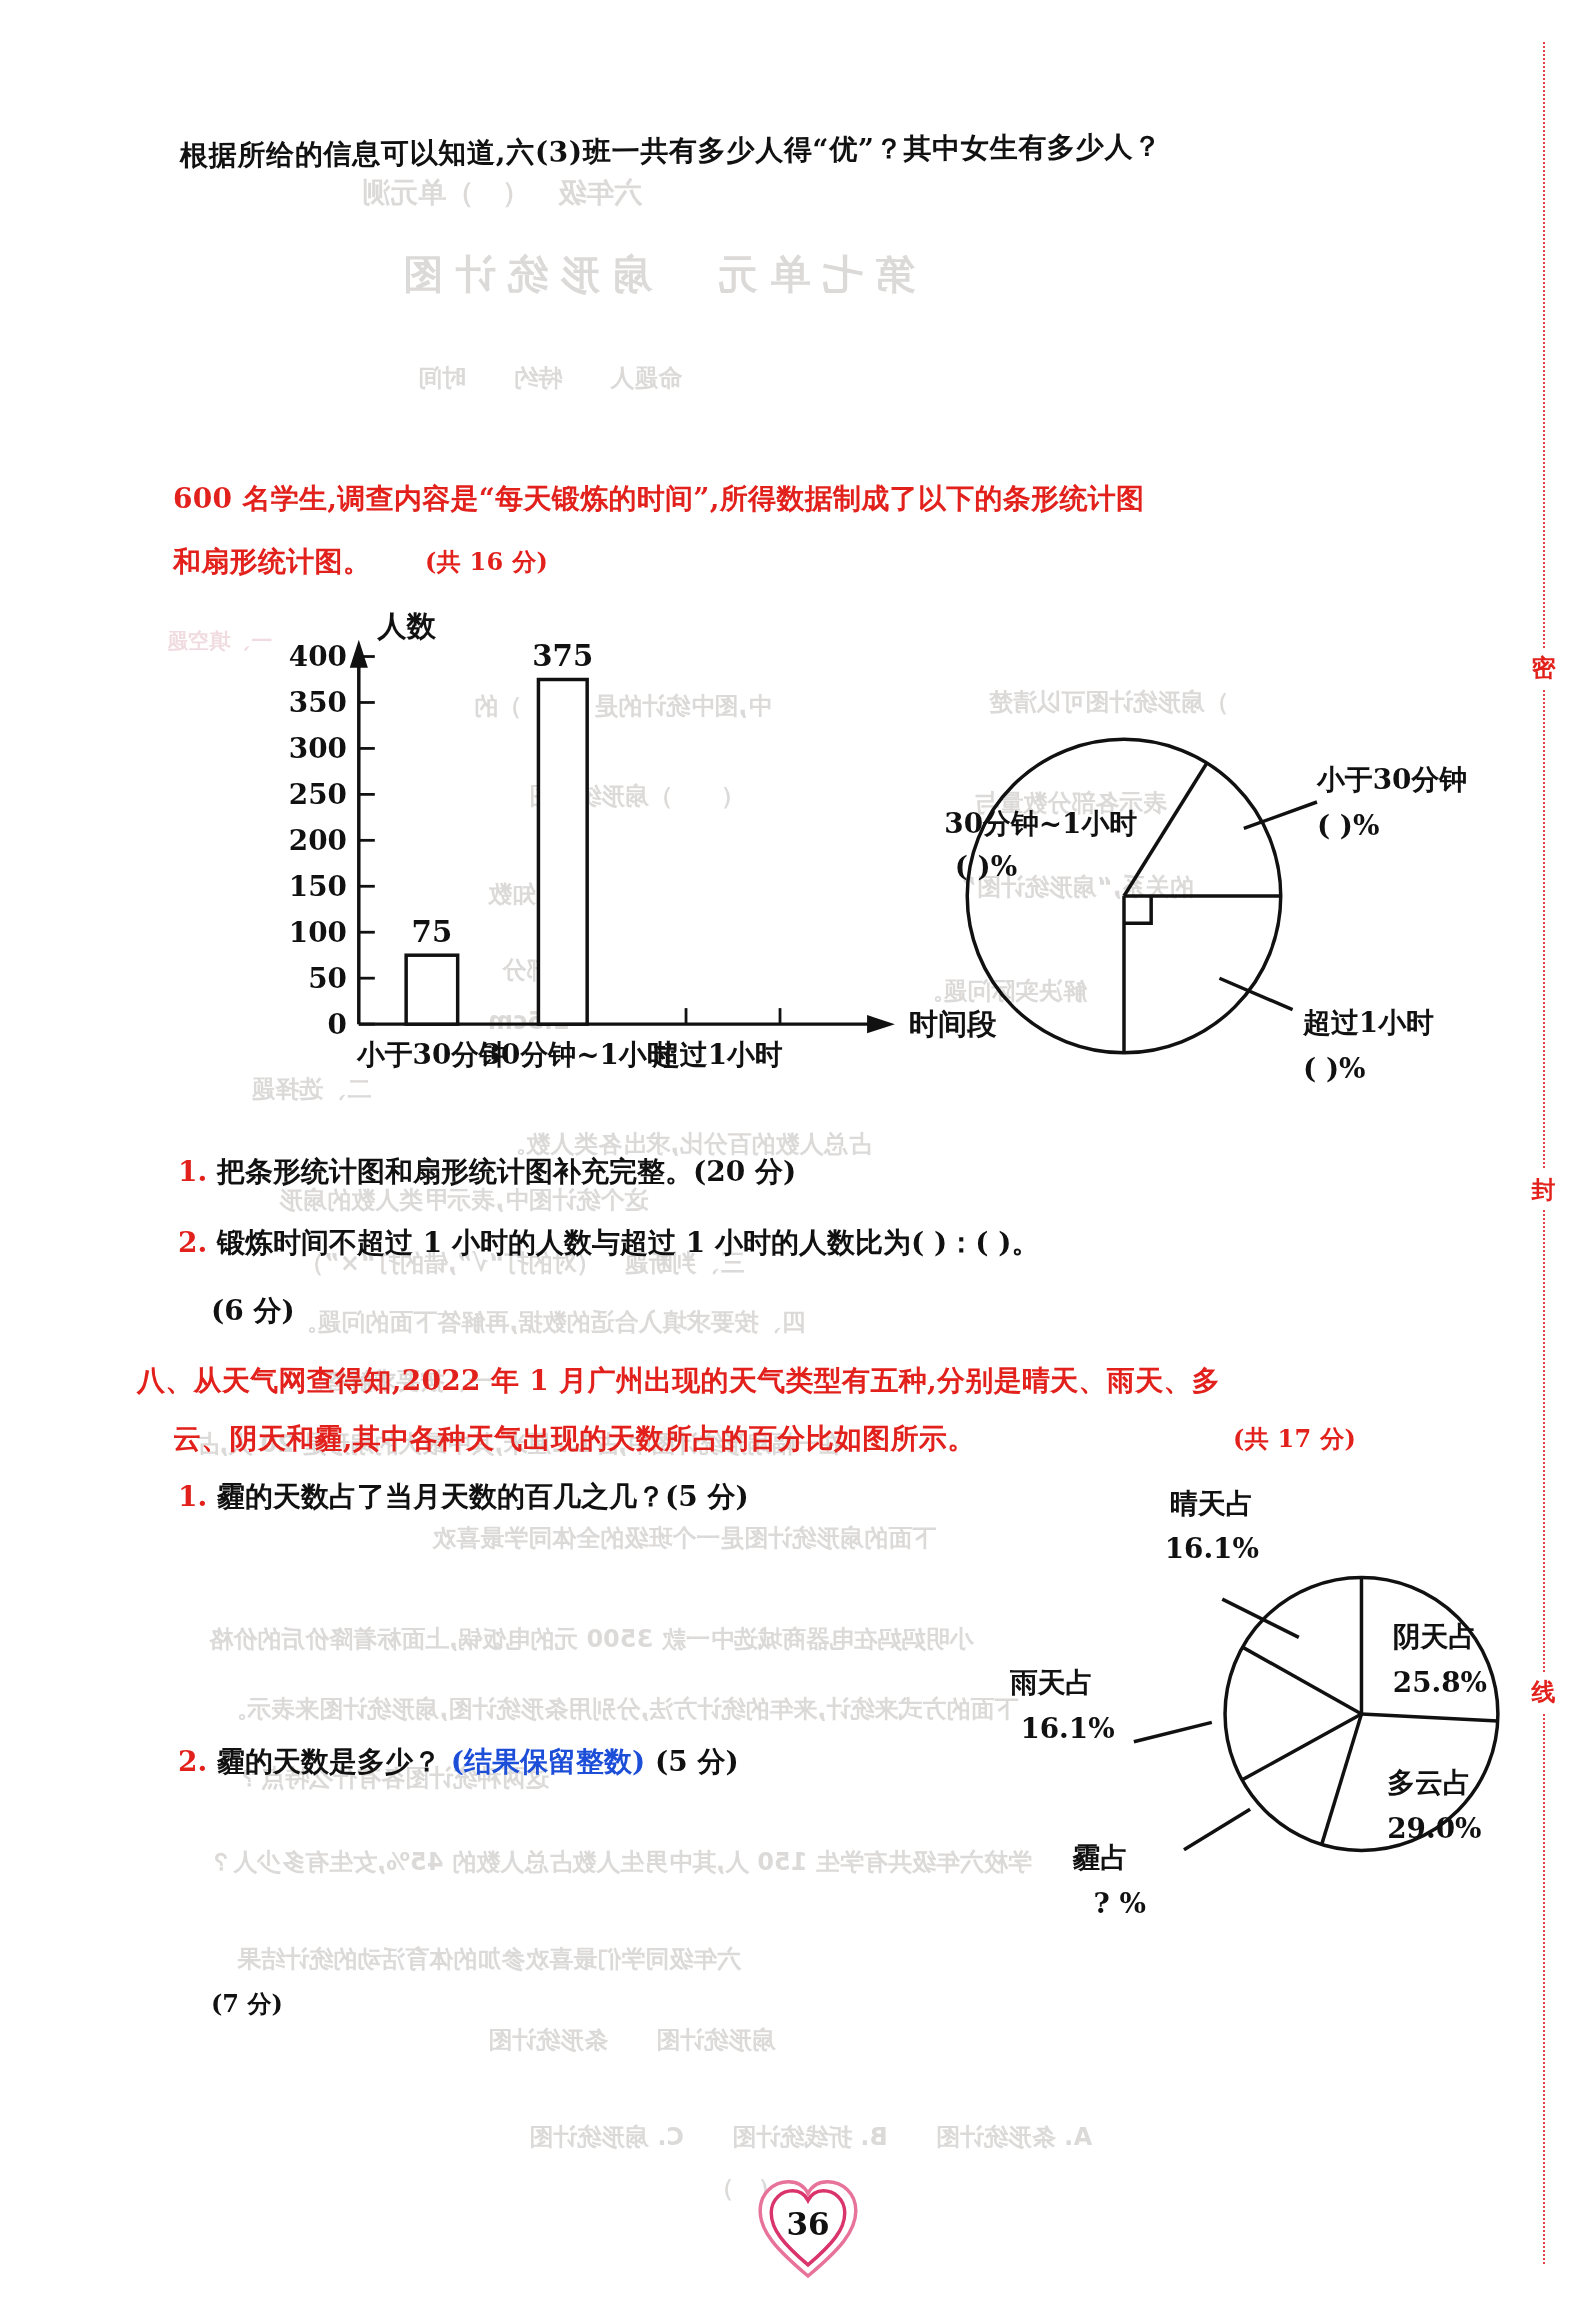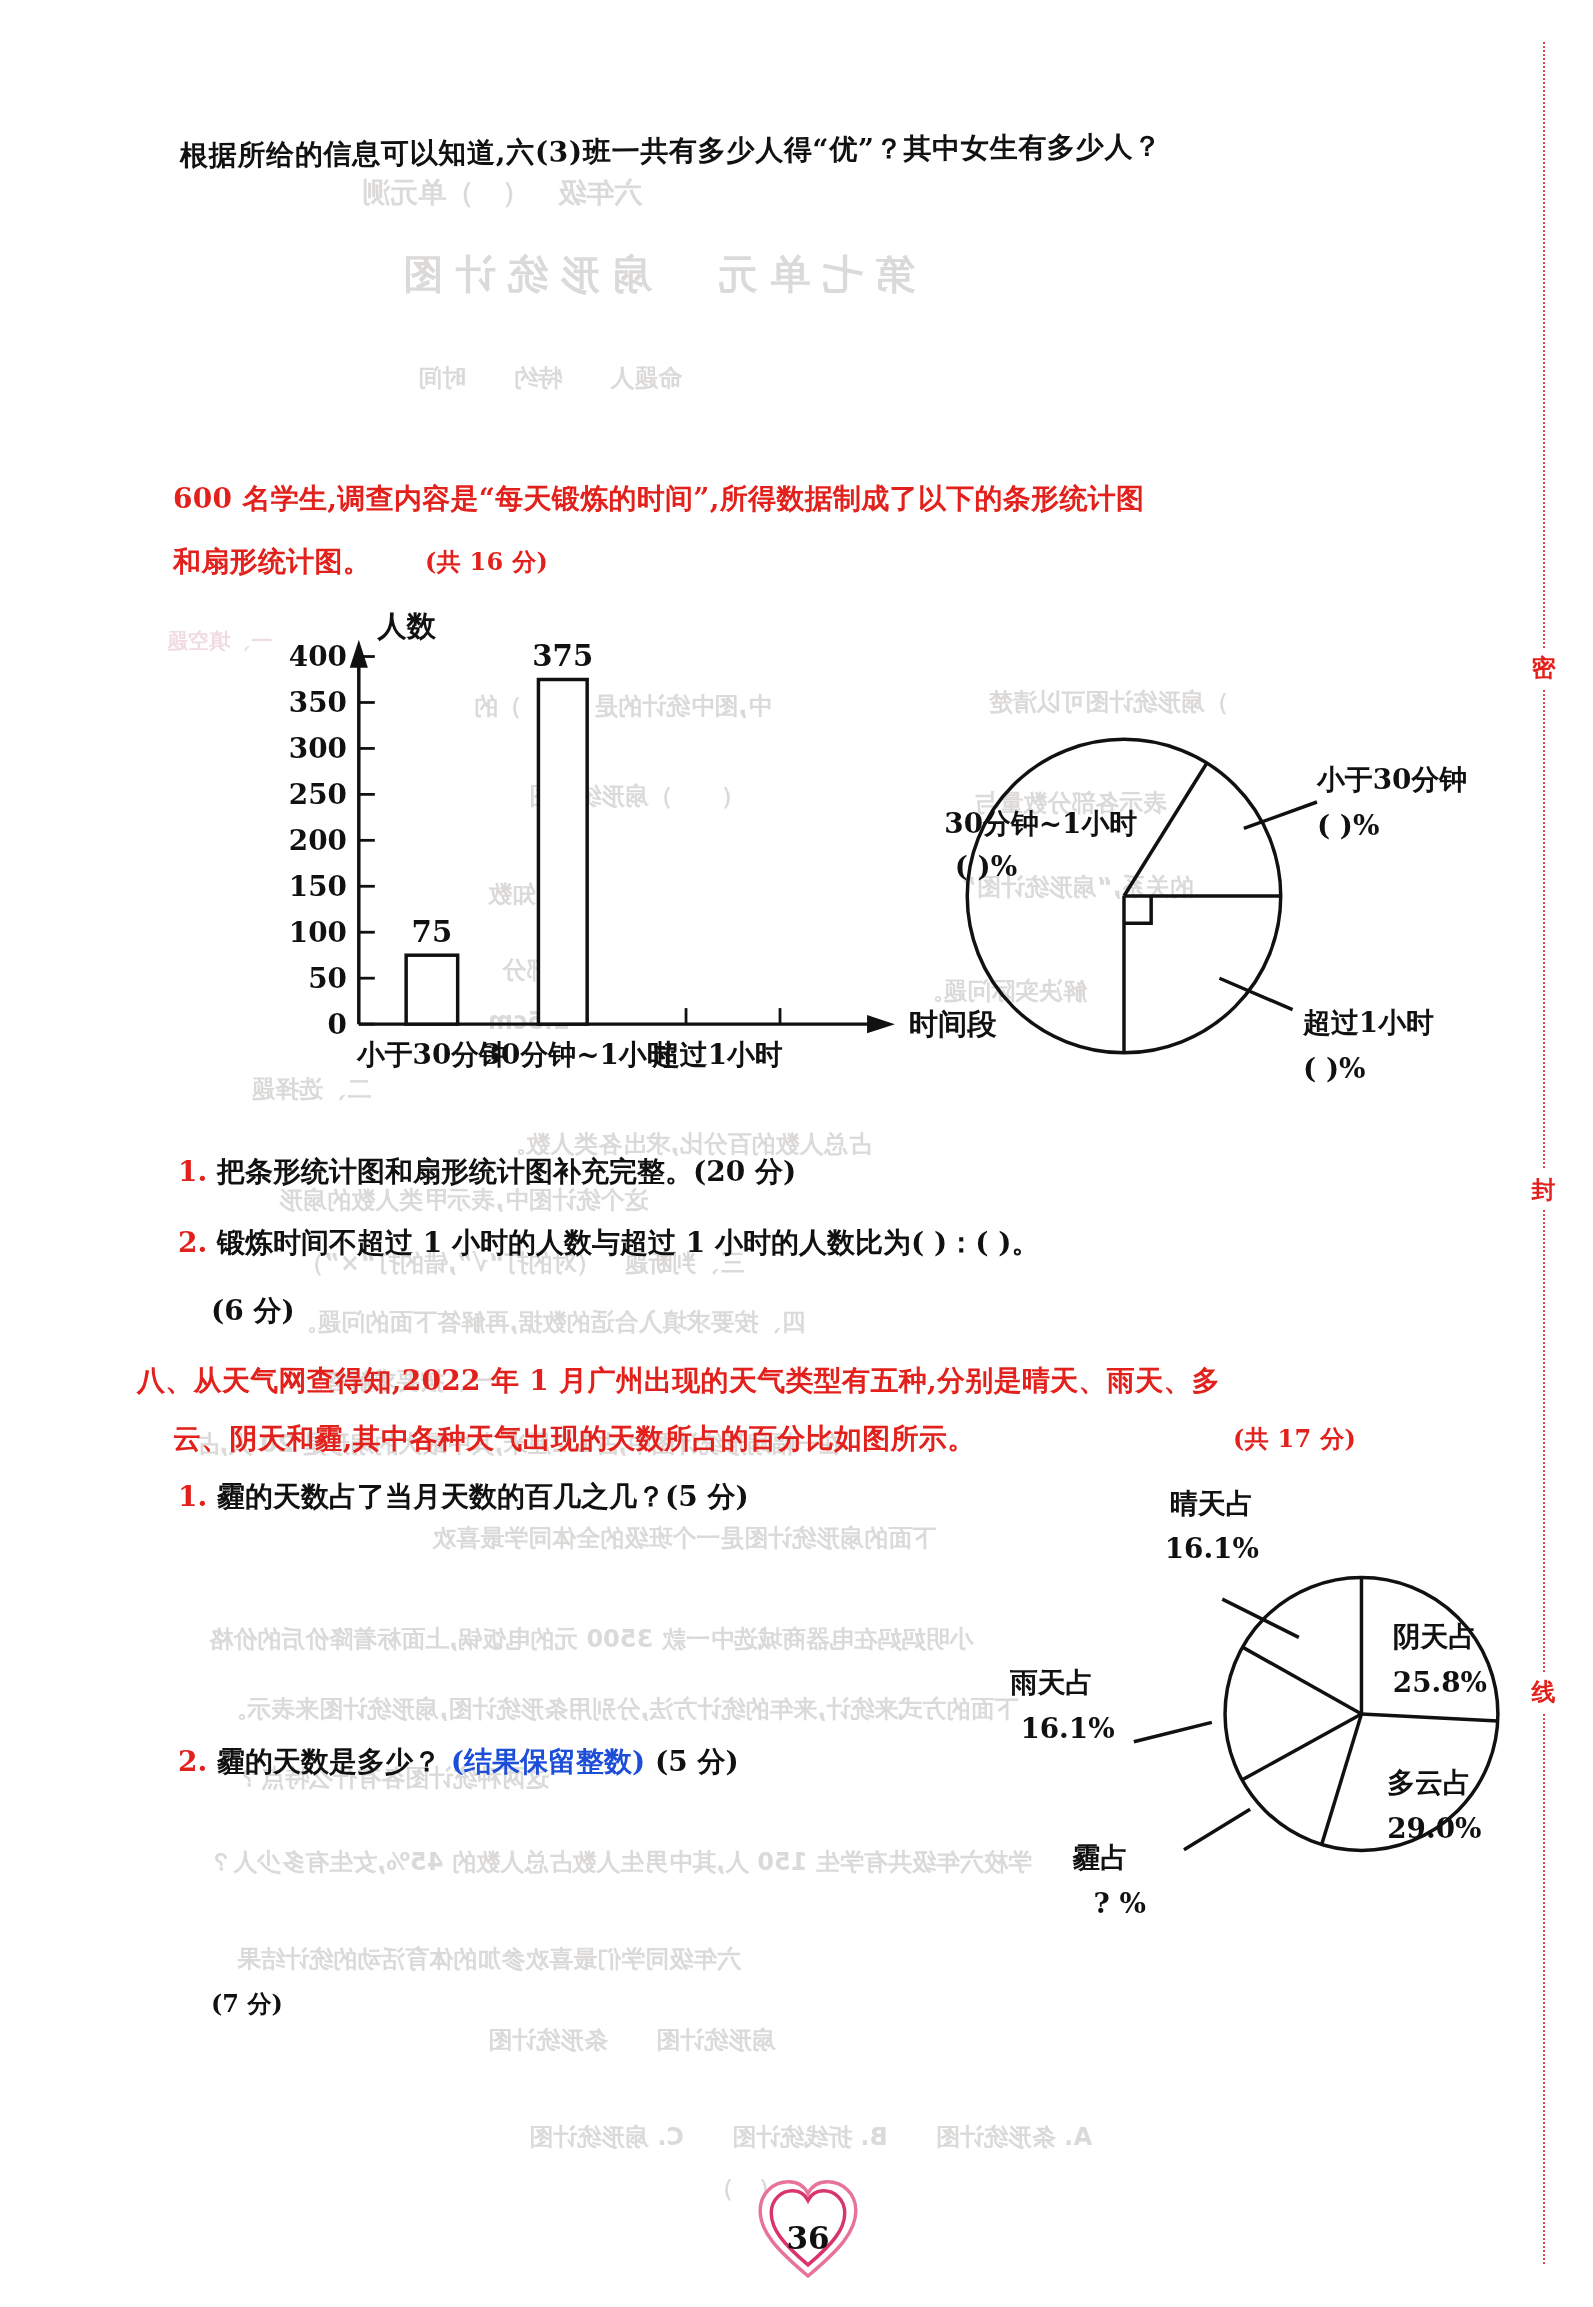--- a/index.html
+++ b/index.html
@@ -59,21 +59,21 @@
   .spoke{stroke:#111;stroke-width:5;fill:none;}
   .leader{stroke:#111;stroke-width:5;fill:none;}
   .lbl{
     font-family:"DejaVu Serif","Liberation Serif",serif;
     font-weight:700;fill:#111;
   }
 
   
   .footer{position:absolute;left:756px;top:2172px;width:104px;height:111px;}
   .pagenum{
-    position:absolute;left:0;top:14px;width:104px;height:111px;
+    position:absolute;left:0;top:0;width:104px;height:111px;
     display:flex;align-items:center;justify-content:center;
     font-family:"DejaVu Serif","Liberation Serif",serif;
     font-size:31px;font-weight:700;color:#111;
     padding-bottom:7px;box-sizing:border-box;
   }
 </style>
 </head>
 <body>
 
 <div class="page">

